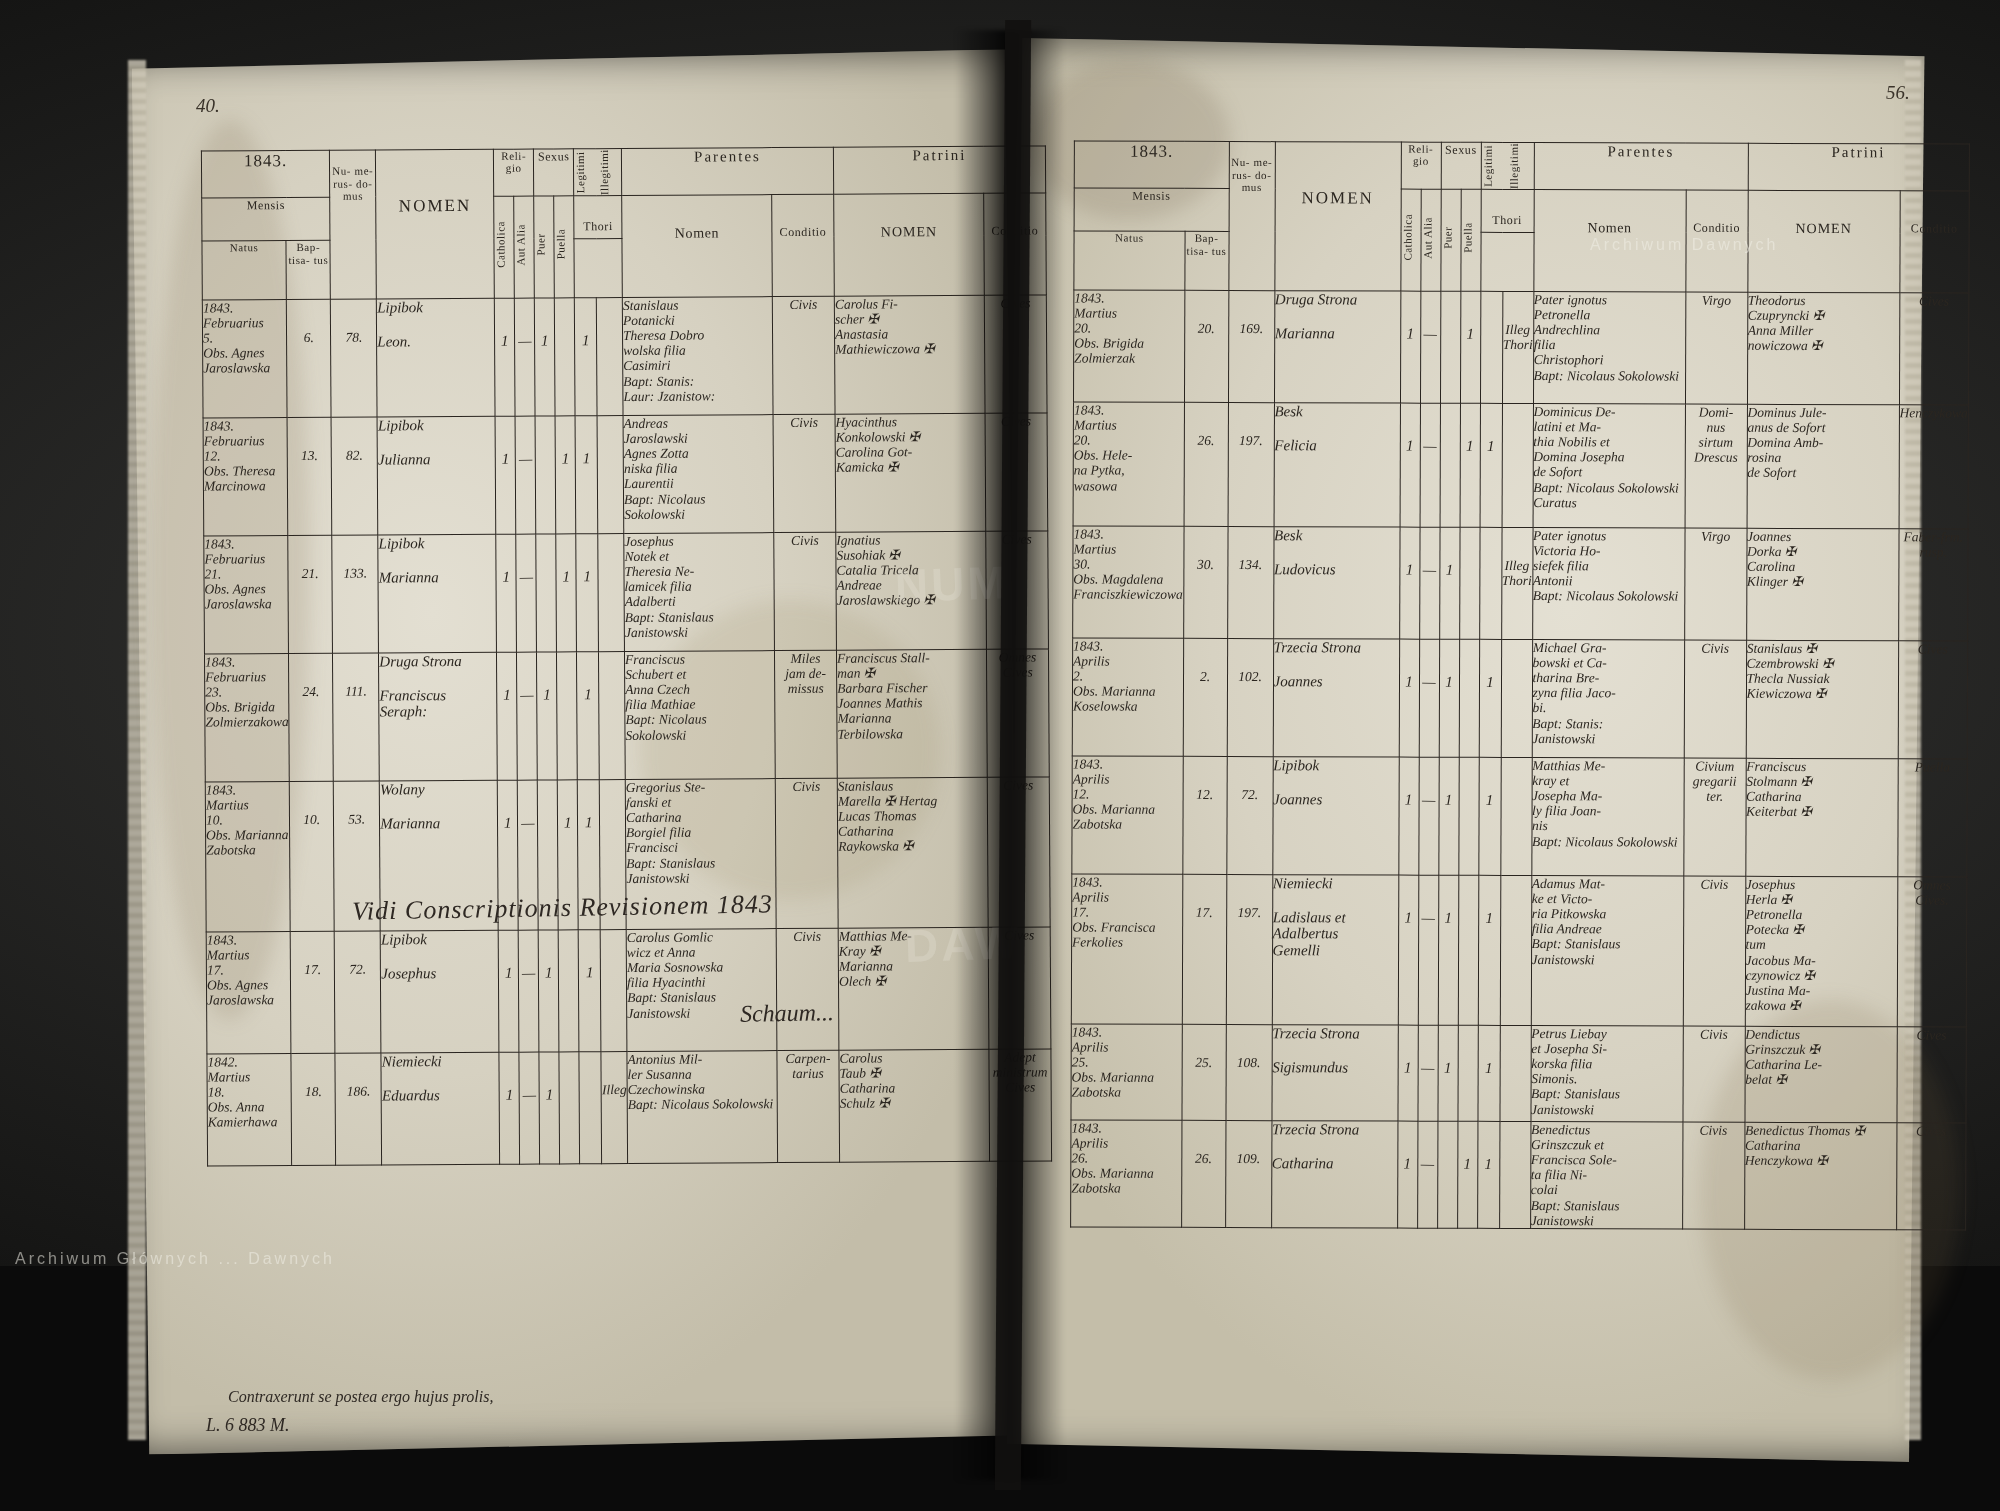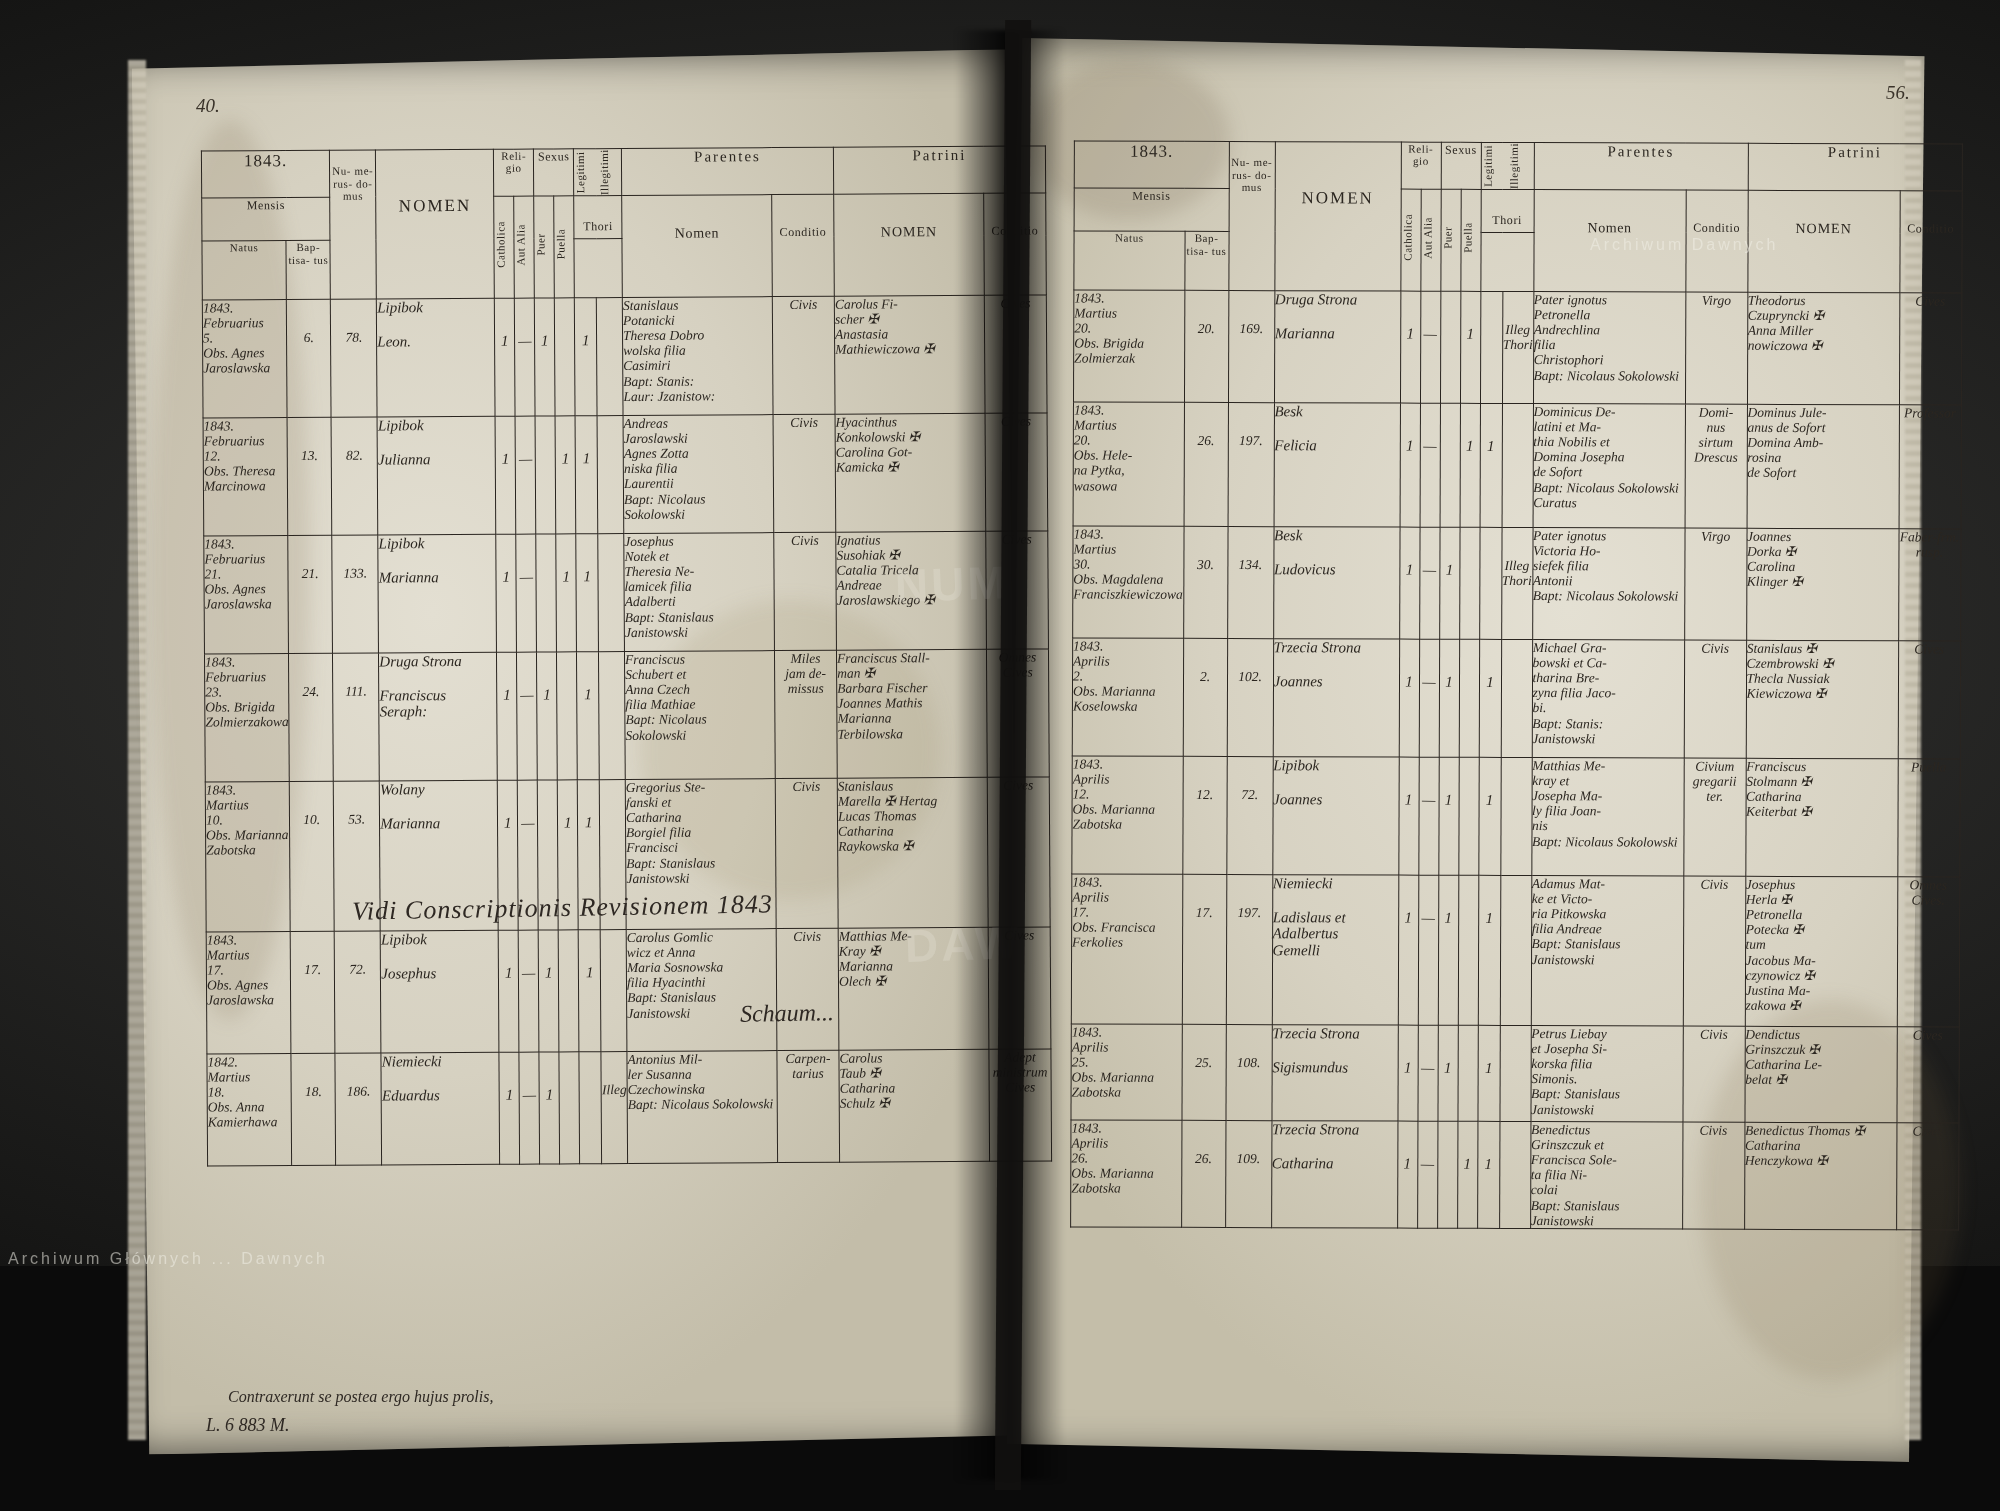--- a/index.html
+++ b/index.html
@@ -369,21 +369,21 @@
     <td class="hand">Besk<br><br>Felicia</td>
     <td class="hand c"><br><br>1</td>
     <td class="hand c"><br><br>—</td>
     <td class="hand c"><br><br></td>
     <td class="hand c"><br><br>1</td>
     <td class="hand c"><br><br>1</td>
     <td class="hand c sm"><br><br></td>
     <td class="hand sm">Dominicus De-<br>latini et Ma-<br>thia Nobilis et<br>Domina Josepha<br>de Sofort<br>Bapt: Nicolaus Sokolowski Curatus</td>
     <td class="hand sm c">Domi-<br>nus<br>sirtum<br>Drescus</td>
     <td class="hand sm">Dominus Jule-<br>anus de Sofort<br>Domina Amb-<br>rosina<br>de Sofort</td>
-    <td class="hand sm c">Professor</td>
+    <td class="hand sm c">Henczykowa</td>
   </tr>
           <tr style="height:112px">
     <td class="hand sm">1843.<br>Martius<br>30.<br>Obs. Magdalena<br>Franciszkiewiczowa</td>
     <td class="hand sm c"><br><br>30.</td>
     <td class="hand sm c"><br><br>134.</td>
     <td class="hand">Besk<br><br>Ludovicus</td>
     <td class="hand c"><br><br>1</td>
     <td class="hand c"><br><br>—</td>
     <td class="hand c"><br><br>1</td>
     <td class="hand c"><br><br></td>
@@ -479,18 +479,18 @@
   </div>
 
   <div class="note" style="left:352px;top:893px;font-size:26px;letter-spacing:1px;transform:rotate(-1deg);">Vidi Conscriptionis Revisionem 1843</div>
   <div class="note" style="left:740px;top:1000px;font-size:24px;transform:rotate(-1deg);">Schaum...</div>
   <div class="note" style="left:206px;top:1415px;font-size:18px;">L. 6 883  M.</div>
   <div class="note" style="left:228px;top:1388px;font-size:16px;width:620px;">Contraxerunt se postea ergo hujus prolis,</div>
 
   <div class="wm wm-big" style="left:895px;top:560px;transform:rotate(-2deg);">NUM</div>
   <div class="wm wm-big" style="left:905px;top:920px;transform:rotate(-2deg);">DAW</div>
   <div class="wm wm-small" style="left:1590px;top:236px;">Archiwum Dawnych</div>
-  <div class="wm wm-small" style="left:8px;top:1250px;">Archiwum Głównych ... Dawnych</div>
+  <div class="wm wm-small" style="left:15px;top:1250px;">Archiwum Głównych ... Dawnych</div>
 
   <div class="gutter"></div>
   <div class="binding"></div>
 
 </div>
 
 </body></html>

